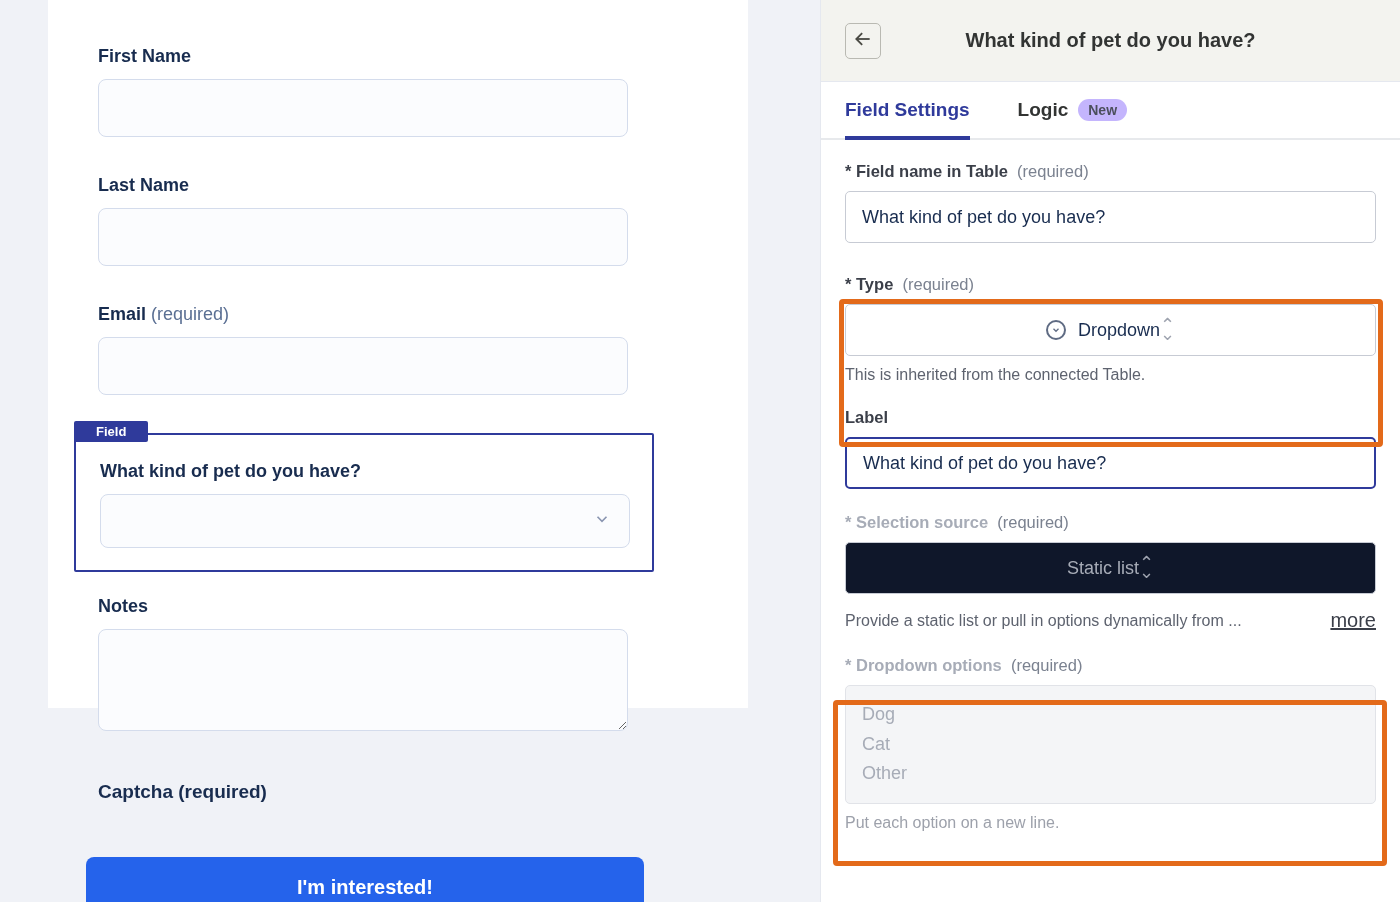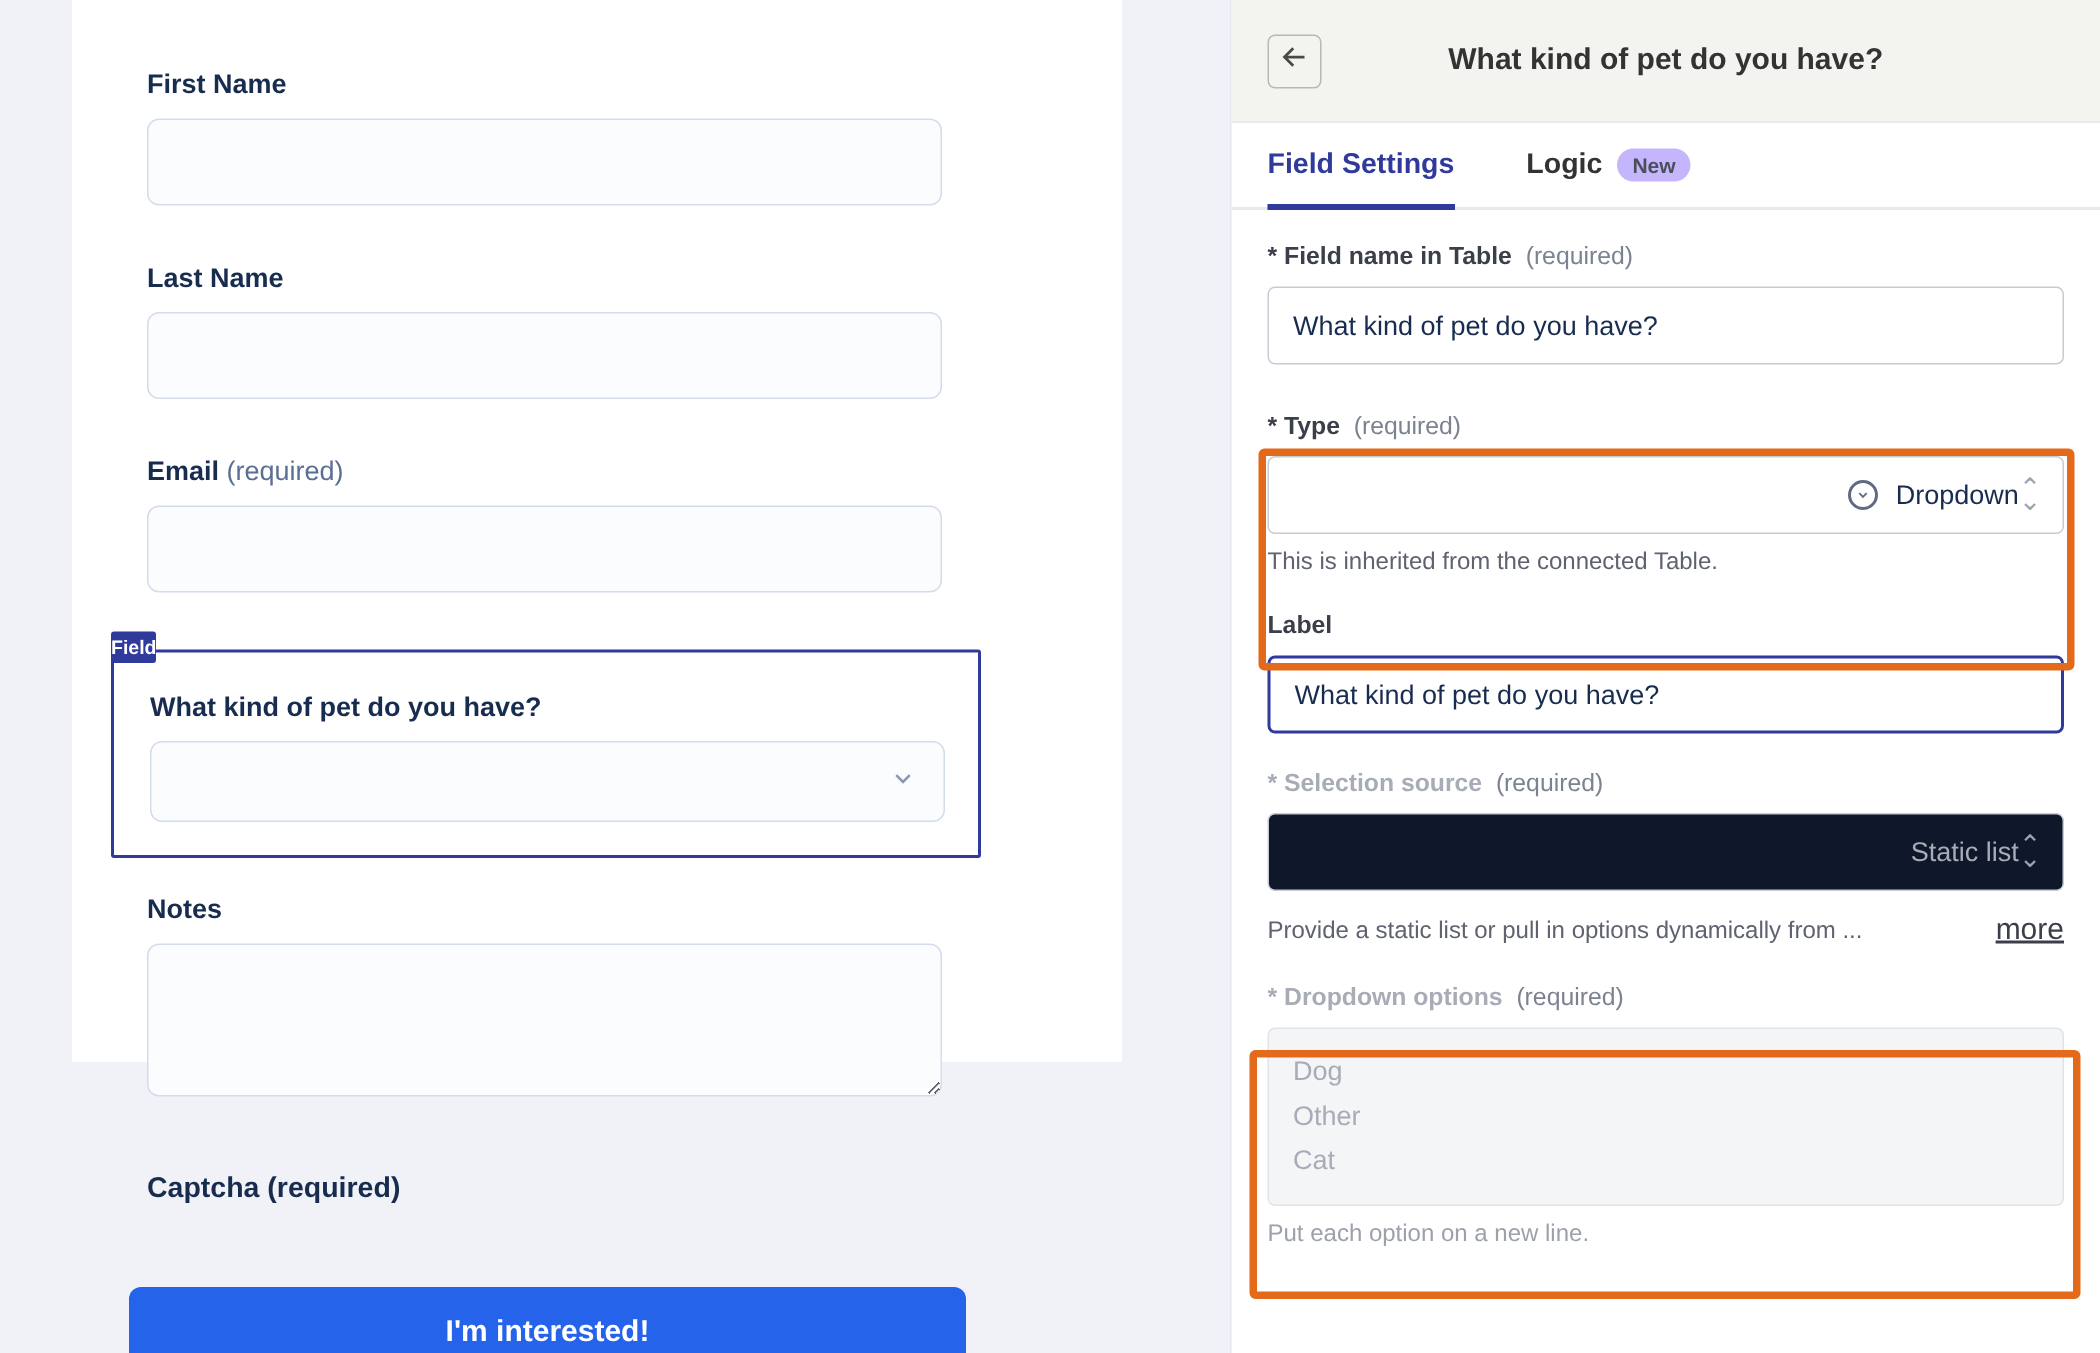--- a/index.html
+++ b/index.html
@@ -64,21 +64,21 @@
     margin-left: -24px;
     margin-bottom: 24px;
   }
   .selected-card .tag {
     position: absolute;
     top: -14px; left: -2px;
     background: #2f3a9b;
     color: #fff;
     font-size: 13px;
     font-weight: 600;
-    padding: 3px 0;
+    padding: 3px 22px;
     border-radius: 2px;
   }
   .selected-card .form-label { margin-top: 14px; }
   .dropdown-input {
     margin-top: 12px;
     width: 530px;
     height: 54px;
     border: 1px solid #d4dcec;
     border-radius: 8px;
     background: #fbfcfe;
@@ -212,21 +212,21 @@
   }
   .panel-select {
     width: 100%;
     height: 52px;
     border: 1.5px solid #c7cbd4;
     border-radius: 5px;
     background: #fff;
     padding: 0 14px;
     display: flex;
     align-items: center;
-    justify-content: flex-end;
+    justify-content: center;
     font-size: 18px;
     color: #182c4f;
   }
   .panel-select .left { display: flex; align-items: center; gap: 12px; }
   .panel-select.muted { background: #0f172a; color: #a7acb7; }
   .sort-arrows { color: #9ea3af; font-size: 18px; line-height: 9px; display:flex; flex-direction:column; }
   .circle-icon {
     width: 20px; height: 20px;
     border: 2px solid #5f6b83;
     border-radius: 50%;
@@ -395,22 +395,22 @@
       </div>
     </div>
 
     <div class="section">
       <div class="section-label muted-label">
         *&nbsp;<span>Dropdown options</span>
         &nbsp;<span class="req">(required)</span>
       </div>
       <div class="options-box">
         <div>Dog</div>
+        <div>Cat</div>
         <div>Other</div>
-        <div>Cat</div>
       </div>
       <div class="help-text" style="color:#9da1ab">Put each option on a new line.</div>
     </div>
 
   </div>
 
   <div class="hl hl-type"></div>
   <div class="hl hl-opts"></div>
 </div>
 

